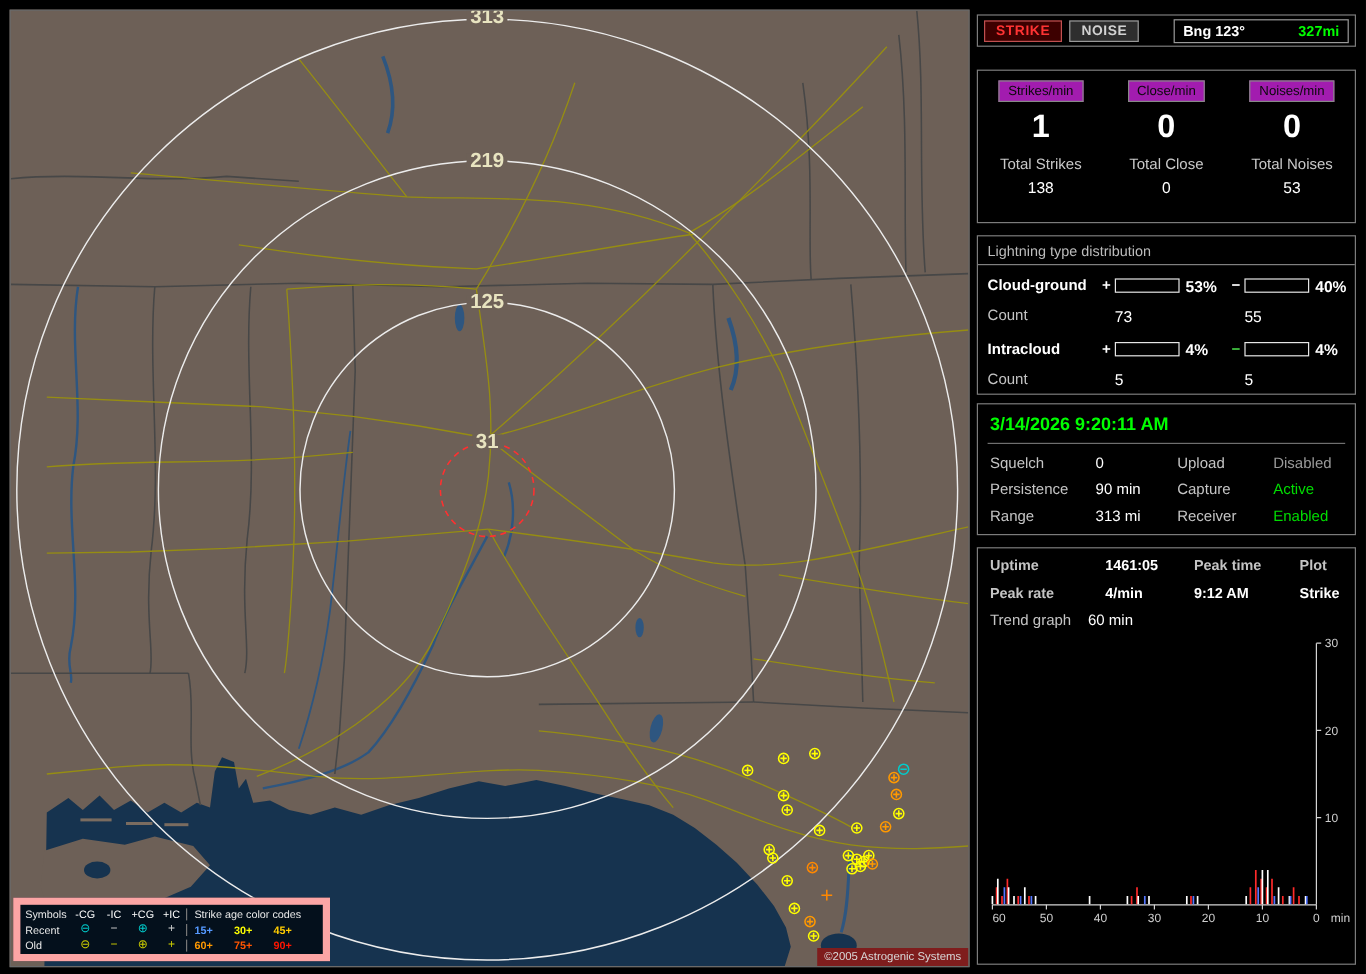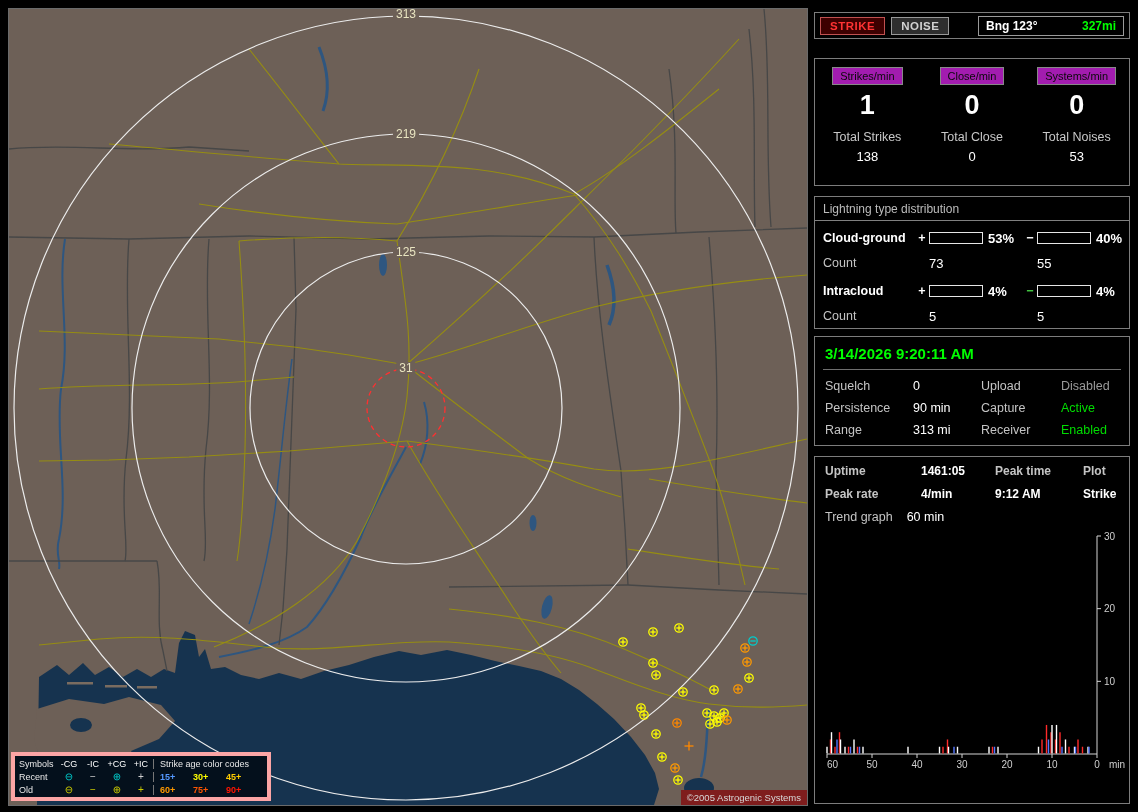--- a/index.html
+++ b/index.html
@@ -4,27 +4,27 @@
 <style>
   html,body{margin:0;padding:0;background:#000;}
   body{width:1138px;height:812px;position:relative;overflow:hidden;
        font-family:"Liberation Sans",sans-serif;-webkit-font-smoothing:antialiased;}
   #app{position:absolute;inset:0;background:#000;}
 
   
   #map{position:absolute;left:8px;top:8px;width:798px;height:796px;
        border:1px solid #6a6a6a;background:#6d6057;overflow:hidden;}
   #map svg{position:absolute;left:0;top:0;}
-  .ring-label{position:absolute;transform:translateX(-50%);font-size:12px;font-weight:normal;
+  .ring-label{position:absolute;transform:translateX(-50%);font-size:17px;font-weight:bold;
        color:#e8e4c0;background:#6d6057;padding:0 3px;line-height:12px;z-index:5;}
   #copyright{position:absolute;right:0;bottom:0;background:#7f1d1d;color:#d8d8d8;
        font-size:9.5px;padding:2px 6px;z-index:6;}
   
   #legend{position:absolute;left:2px;bottom:4px;width:248px;background:#04101c;
-       border:4px solid #fca5a5;z-index:6;font-size:9px;color:#ddd;padding:1px 2px;}
+       border:6px solid #fca5a5;z-index:6;font-size:9px;color:#ddd;padding:1px 2px;}
   .lg-row{display:flex;align-items:center;height:13px;}
   .lg-label{width:38px;padding-left:2px;color:#e8e8e8;}
   .lg-cell{width:24px;text-align:center;color:#fff;}
   .lg-sym{font-size:10px;line-height:10px;}
   .lg-age-title{flex:1;text-align:left;padding-left:6px;border-left:1px solid #777;color:#e8e8e8;}
   .lg-ages{flex:1;display:flex;border-left:1px solid #777;padding-left:6px;}
   .lg-age{width:33px;font-weight:bold;}
 
   
   .panel-box{position:absolute;left:814px;width:316px;background:#000;
@@ -359,21 +359,21 @@
       <div class="tot-lbl">Total Strikes</div>
       <div class="tot-val">138</div>
     </div>
     <div class="stat-col">
       <span class="rate-btn">Close/min</span>
       <div class="rate-num">0</div>
       <div class="tot-lbl">Total Close</div>
       <div class="tot-val">0</div>
     </div>
     <div class="stat-col">
-      <span class="rate-btn">Systems/min</span>
+      <span class="rate-btn">Noises/min</span>
       <div class="rate-num">0</div>
       <div class="tot-lbl">Total Noises</div>
       <div class="tot-val">53</div>
     </div>
   </div>
 
   <div id="dist" class="panel-box">
     <div id="dist-title">Lightning type distribution</div>
     <div id="dist-body">
       <div class="dist-row">

